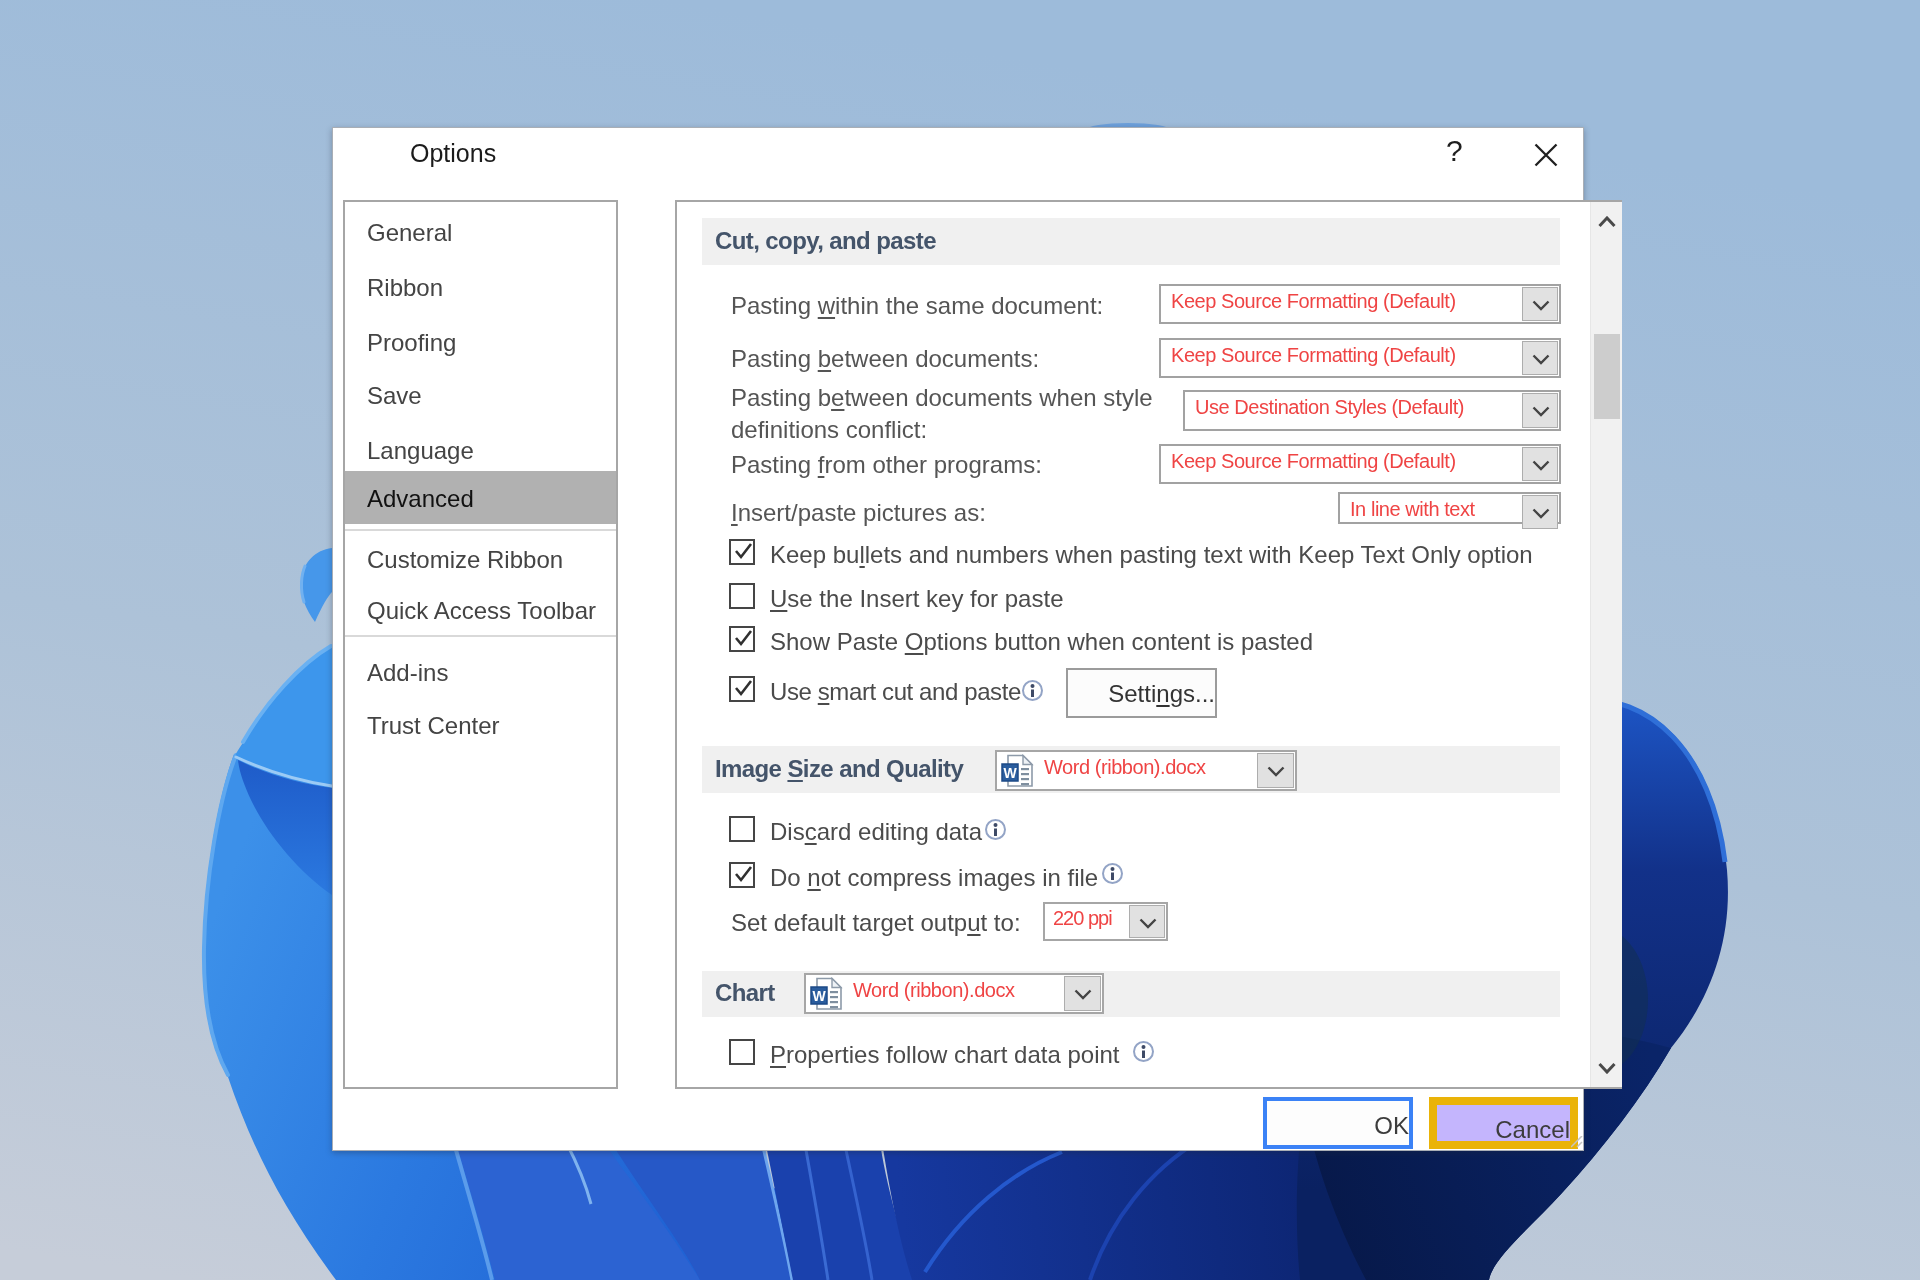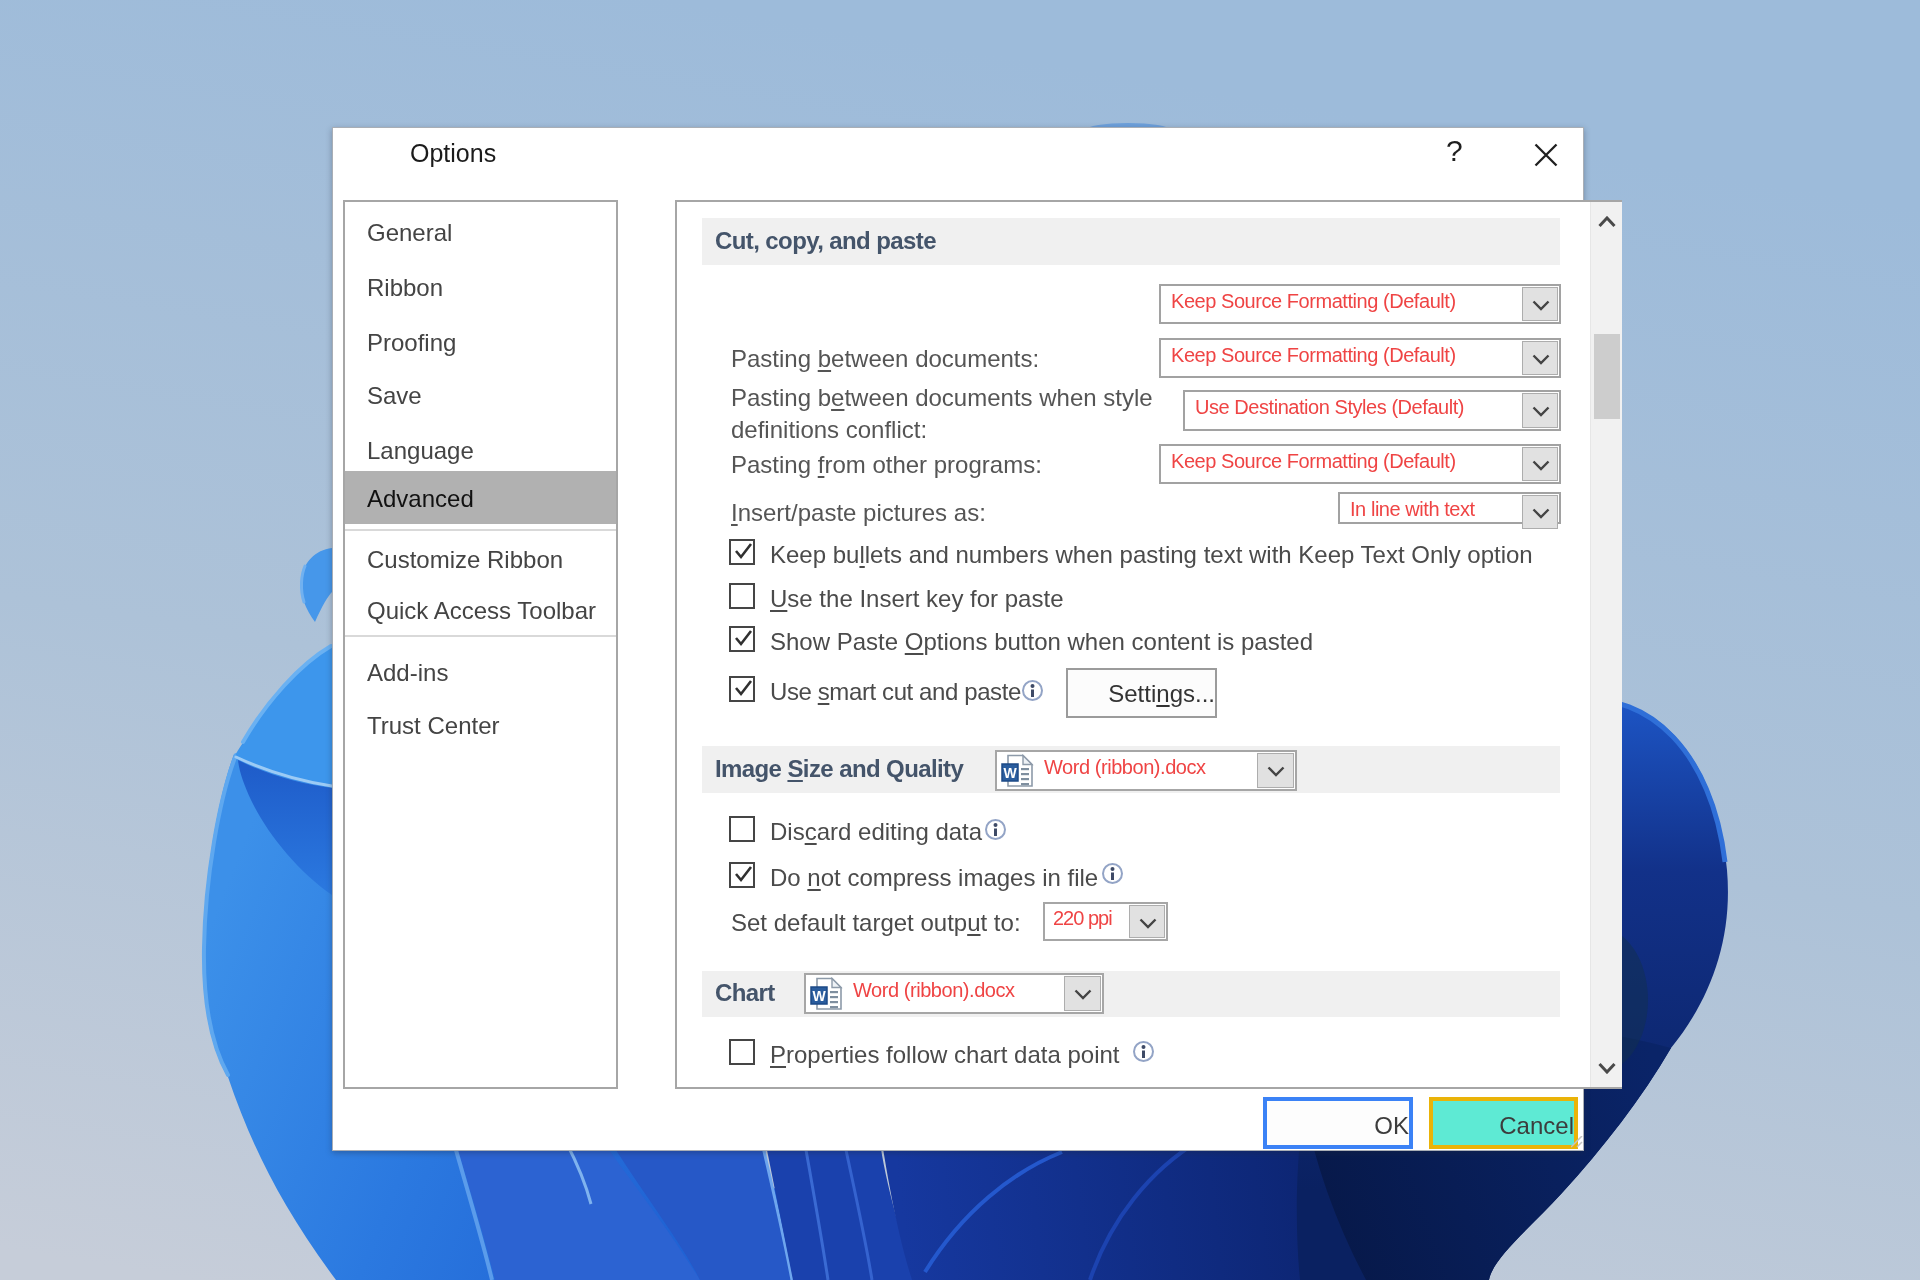--- a/index.html
+++ b/index.html
@@ -19,21 +19,21 @@
 .lbl { position:absolute; font-size:24px; color:#555; white-space:nowrap; }
 .cbl { position:absolute; font-size:24px; color:#4b4b4b; white-space:nowrap; }
 .dd { position:absolute; border:2px solid #a2a2a2; background:#fff; height:40px; }
 .ddtext { position:absolute; left:10px; top:4px; font-size:20px; color:#ef4444; white-space:nowrap; letter-spacing:-0.45px; }
 .ddbtn { position:absolute; right:1px; top:1px; width:36px; height:34px; background:#e1e1e1; border:1px solid #adadad; }
 .chev { position:absolute; left:9px; top:12px; }
 .cb { position:absolute; width:26px; height:26px; border:2px solid #454545; background:#fff; }
 .ck { position:absolute; left:1px; top:-1px; }
 u { text-decoration:underline; text-underline-offset:3px; }
 #ok { left:930px; top:969px; width:150px; height:52px; border:4px solid #3b82f6; background:#fdfdfd; }
-#cancel { left:1096px; top:969px; width:149px; height:52px; border:4px solid #eab308; background:#5eead4; }
+#cancel { left:1096px; top:969px; width:149px; height:52px; border:8px solid #eab308; background:#c4b5fd; }
 .btxt { position:absolute; width:100%; text-align:right; top:11px; font-size:24px; color:#3c3c3c; }
 #sbar { position:absolute; left:913px; top:0px; width:32px; height:885px; background:#f1f1f1; border-left:1px solid #e6e6e6; }
 #sthumb { position:absolute; left:3px; top:132px; width:26px; height:85px; background:#cdcdcd; }
 .info { position:absolute; }
 </style>
 </head>
 <body>
 <svg id="bg" width="1920" height="1280" viewBox="0 0 1920 1280">
 <defs>
 <linearGradient id="sky" x1="0.1" y1="1" x2="0.35" y2="0">
@@ -113,20 +113,21 @@
     <div class="ssep" style="top:433px;"></div>
     <div class="sitem" style="top:457px;">Add-ins</div>
     <div class="sitem" style="top:510px;">Trust Center</div>
   </div>
 
   <div class="abs" id="panel">
     <div class="band" style="top:16px; height:47px;">
         <span class="hdr" style="position:absolute; left:13px; top:9px;">Cut, copy, and paste</span>
       </div>
 
+    <div class="lbl" style="left:54px; top:90px;">Pasting <u>w</u>ithin the same document:</div>
     <div class="dd" style="left:482px; top:82px; width:402px; height:40px;">
         <span class="ddtext">Keep Source Formatting (Default)</span>
         <span class="ddbtn">
           <svg class="chev" width="18" height="11" viewBox="0 0 18 11">
             <path d="M1.5 1.5 L9 9 L16.5 1.5" stroke="#444" stroke-width="2.4" fill="none"></path>
           </svg>
         </span>
       </div>
 
     <div class="lbl" style="left:54px; top:143px;">Pasting <u>b</u>etween documents:</div>

